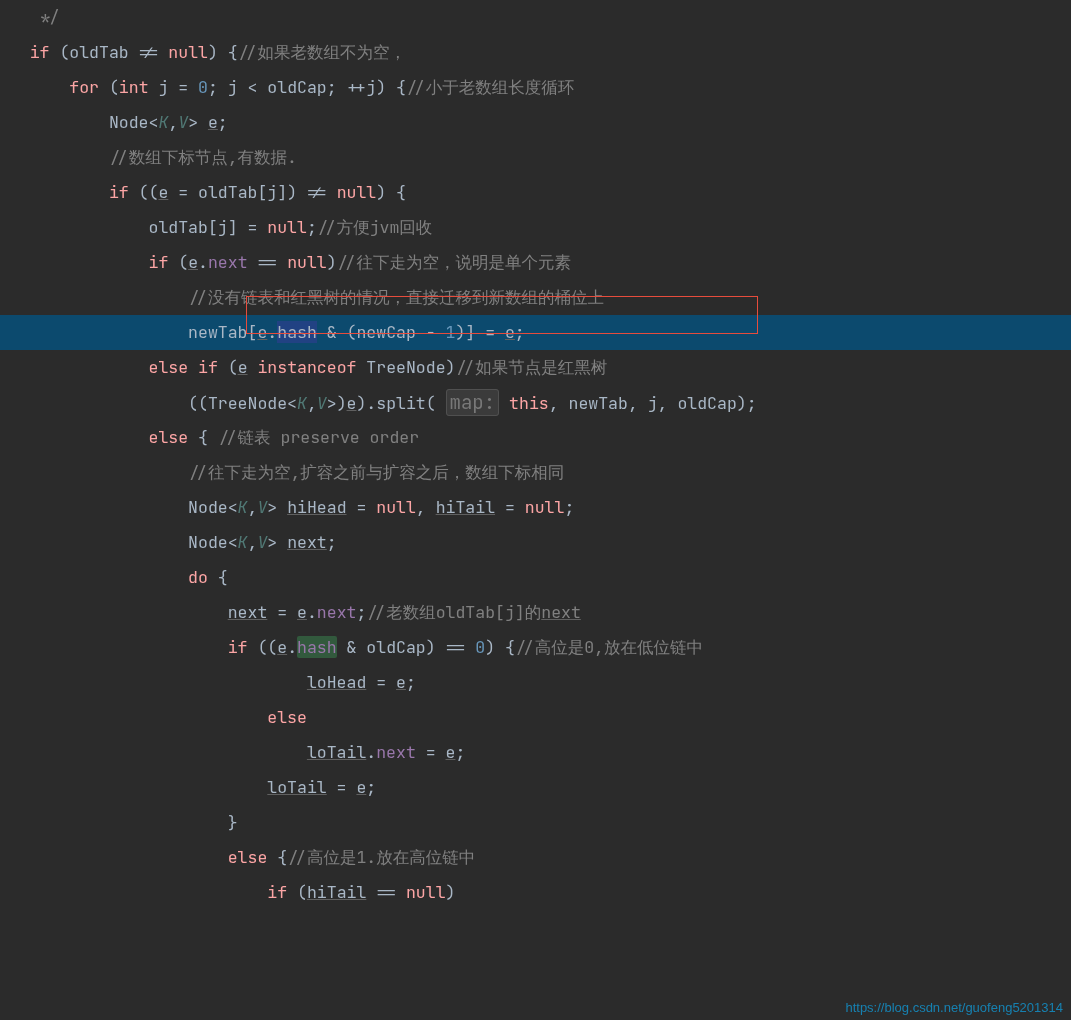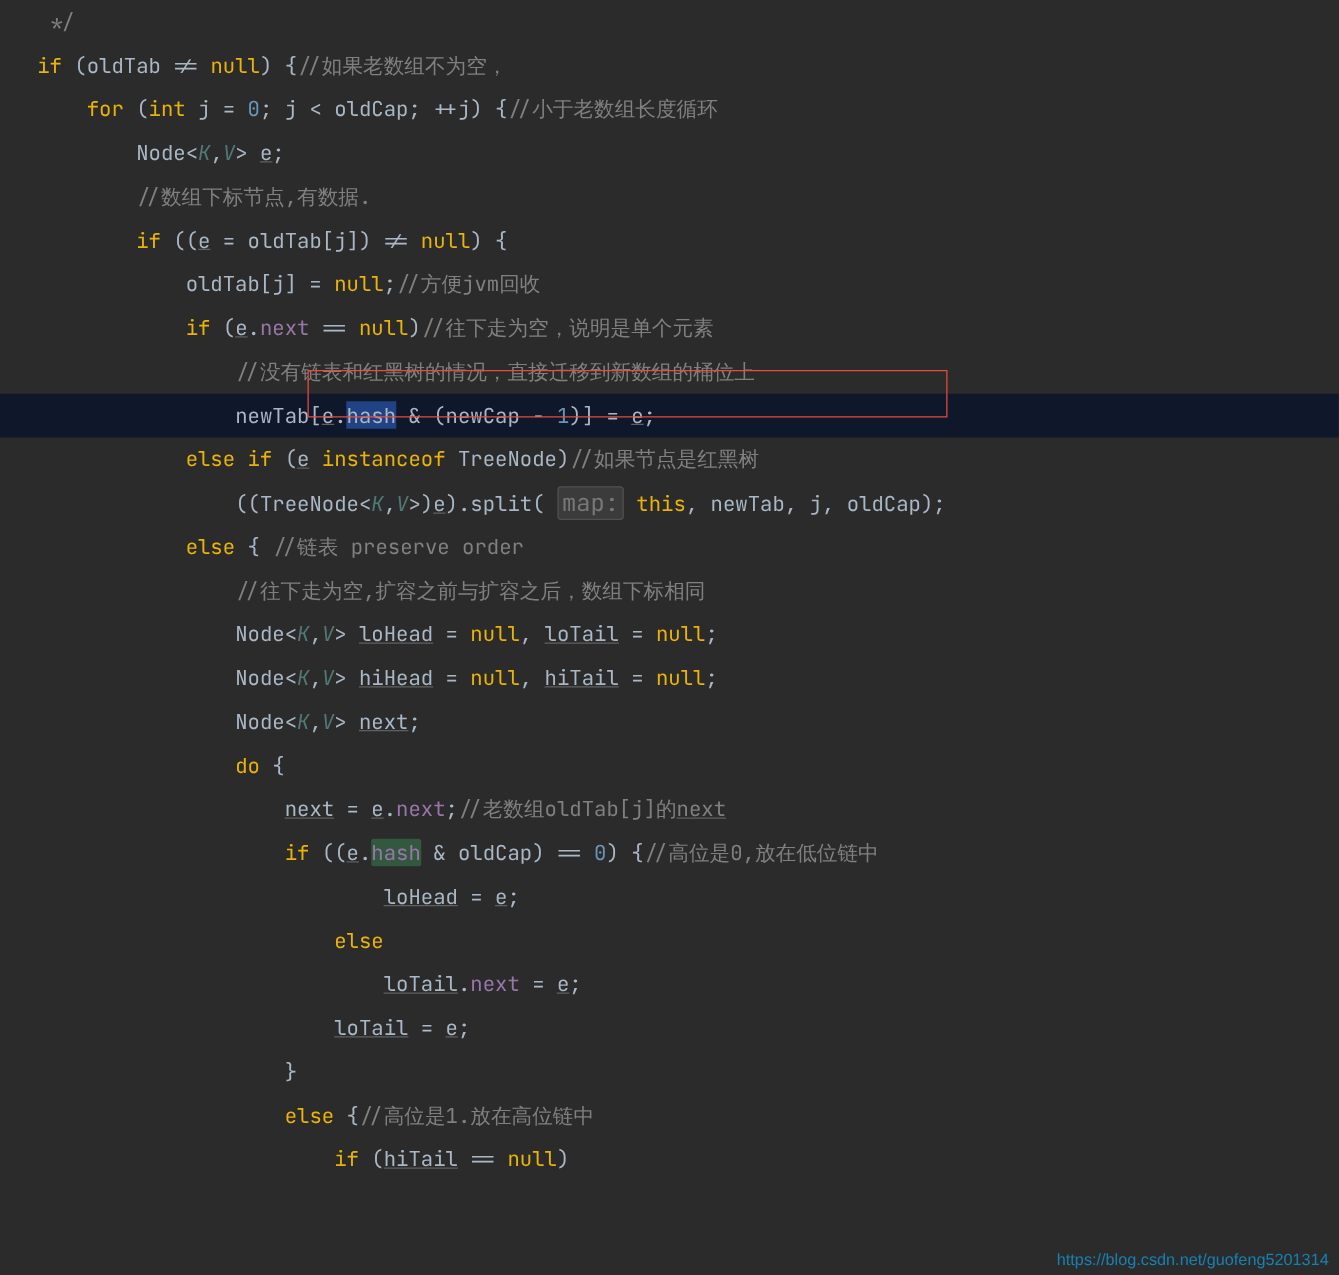--- a/index.html
+++ b/index.html
@@ -18,23 +18,23 @@
       line-height: 35px;
       white-space: pre;
     }
     .line {
       display: block;
       position: relative;
       height: 35px;
       padding-left: 0;
     }
     .line.hl {
-      background: #0f172a;
+      background: #0c4a6e;
     }
-    .kw { color: #eab308; }
+    .kw { color: #fca5a5; }
     .num { color: #6897bb; }
     .cm { color: #808080; }
     .type { color: #507874; font-style: italic; }
     .ul { text-decoration: underline; text-decoration-color: #606060; }
     .param-hint { background: #3b3b3b; border: 1px solid #505050; border-radius: 3px; padding: 0 3px; font-size: 19px; color: #787878; }
     .fld { color: #9876aa; }
     .redbox {
       position: absolute;
       border: 1px solid #e74c3c;
       pointer-events: none;
@@ -62,21 +62,20 @@
 </span><span class="line">           <span class="cm">//数组下标节点,有数据.</span>
 </span><span class="line">           <span class="kw">if</span><span> ((</span><span class="ul">e</span><span> = oldTab[j]) != </span><span class="kw">null</span><span>) {</span>
 </span><span class="line">               <span>oldTab[j] = </span><span class="kw">null</span><span>;</span><span class="cm">//方便jvm回收</span>
 </span><span class="line">               <span class="kw">if</span><span> (</span><span class="ul">e</span><span>.</span><span class="fld">next</span><span> == </span><span class="kw">null</span><span>)</span><span class="cm">//往下走为空，说明是单个元素</span>
 </span><span class="line">                   <span class="cm">//没有链表和红黑树的情况，直接迁移到新数组的桶位上</span>
 </span><span class="line hl">                   <span>newTab[</span><span class="ul">e</span><span>.</span><span class="sel fld">hash</span><span> &amp; (newCap - </span><span class="num">1</span><span>)] = </span><span class="ul">e</span><span>;</span>
 </span><span class="line">               <span class="kw">else if</span><span> (</span><span class="ul">e</span><span> </span><span class="kw">instanceof</span><span> TreeNode)</span><span class="cm">//如果节点是红黑树</span>
 </span><span class="line">                   <span>((TreeNode&lt;</span><span class="type">K</span><span>,</span><span class="type">V</span><span>&gt;)</span><span class="ul">e</span><span>).split( </span><span class="param-hint">map:</span><span> </span><span class="kw">this</span><span>, newTab, j, oldCap);</span>
 </span><span class="line">               <span class="kw">else</span><span> { </span><span class="cm">//链表 preserve order</span>
 </span><span class="line">                   <span class="cm">//往下走为空,扩容之前与扩容之后，数组下标相同</span>
-</span><span class="line">                   <span>Node&lt;</span><span class="type">K</span><span>,</span><span class="type">V</span><span>&gt; </span><span class="ul">loHead</span><span> = </span><span class="kw">null</span><span>, </span><span class="ul">loTail</span><span> = </span><span class="kw">null</span><span>;</span>
 </span><span class="line">                   <span>Node&lt;</span><span class="type">K</span><span>,</span><span class="type">V</span><span>&gt; </span><span class="ul">hiHead</span><span> = </span><span class="kw">null</span><span>, </span><span class="ul">hiTail</span><span> = </span><span class="kw">null</span><span>;</span>
 </span><span class="line">                   <span>Node&lt;</span><span class="type">K</span><span>,</span><span class="type">V</span><span>&gt; </span><span class="ul">next</span><span>;</span>
 </span><span class="line">                   <span class="kw">do</span><span> {</span>
 </span><span class="line">                       <span class="ul">next</span><span> = </span><span class="ul">e</span><span>.</span><span class="fld">next</span><span>;</span><span class="cm">//老数组oldTab[j]的</span><span class="cm ul">next</span>
 </span><span class="line">                       <span class="kw">if</span><span> ((</span><span class="ul">e</span><span>.</span><span class="hl-occ fld">hash</span><span> &amp; oldCap) == </span><span class="num">0</span><span>) {</span><span class="cm">//高位是0,放在低位链中</span>
 </span><span class="line">                               <span class="ul">loHead</span><span> = </span><span class="ul">e</span><span>;</span>
 </span><span class="line">                           <span class="kw">else</span>
 </span><span class="line">                               <span class="ul">loTail</span><span>.</span><span class="fld">next</span><span> = </span><span class="ul">e</span><span>;</span>
 </span><span class="line">                           <span class="ul">loTail</span><span> = </span><span class="ul">e</span><span>;</span>
 </span><span class="line">                       <span>}</span>

